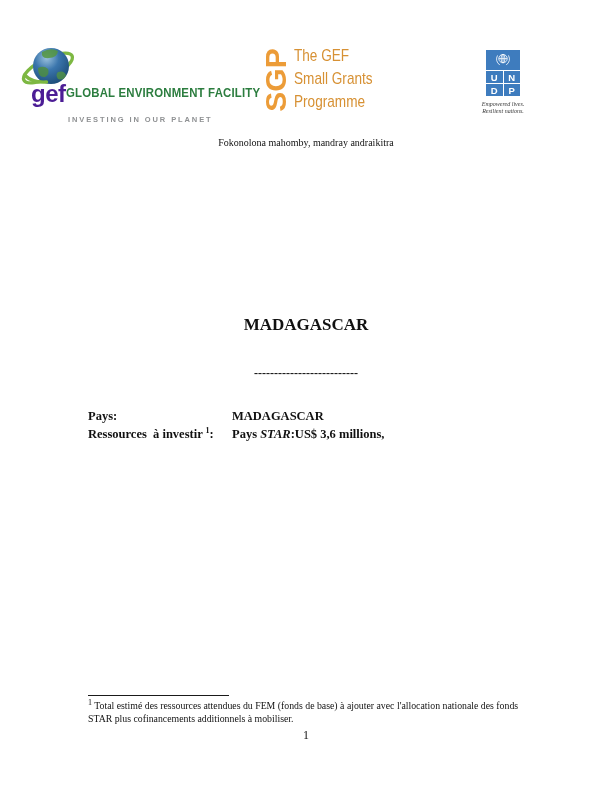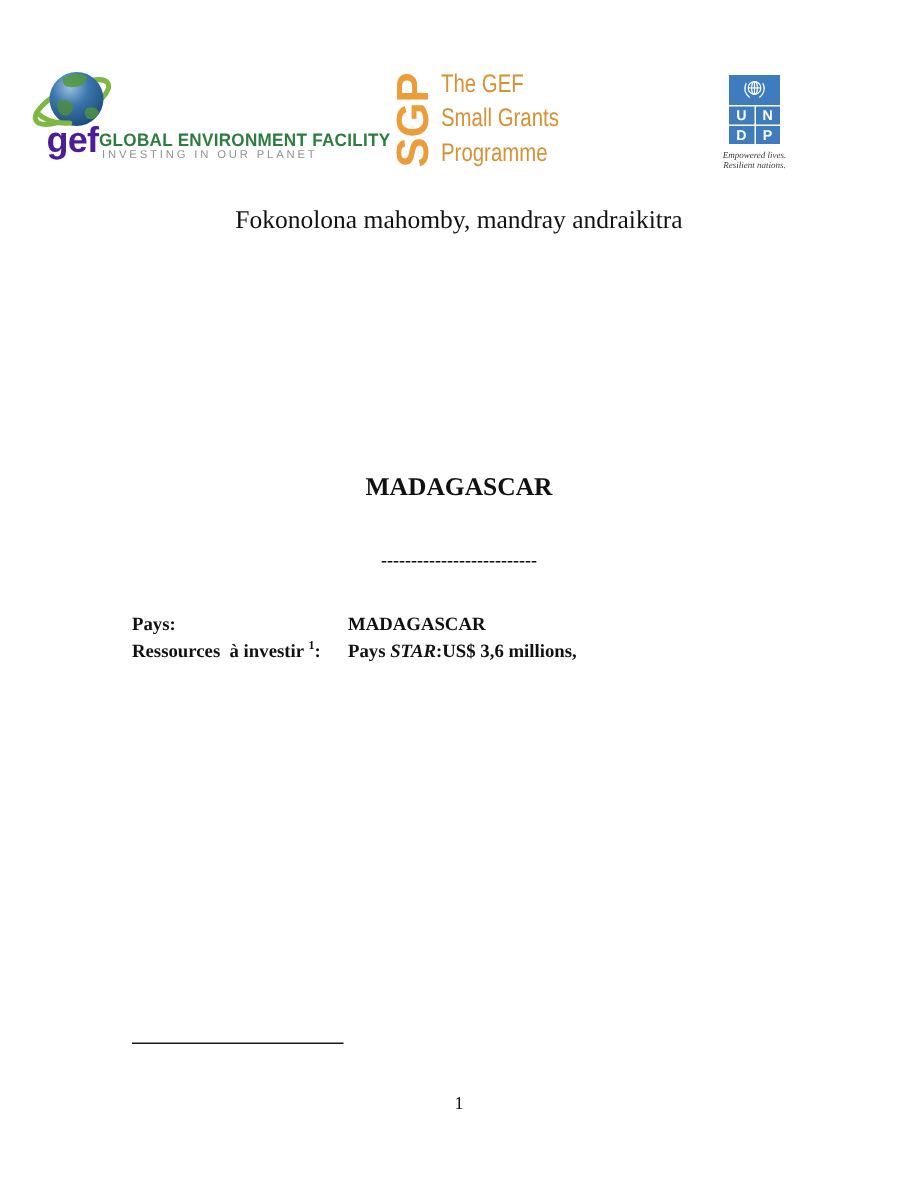--- a/index.html
+++ b/index.html
@@ -17,22 +17,22 @@
     font-family:"Liberation Sans", sans-serif; font-weight:bold;
     font-size:24px; color:#4c1d95; letter-spacing:-0.5px;
   }
   .gef-title {
     position:absolute; left:66px; top:86px;
     font-family:"Liberation Sans", sans-serif; font-weight:bold;
     font-size:12px; color:#2c7d3f; letter-spacing:0.2px; white-space:nowrap;
     transform:scaleX(0.95); transform-origin:left center;
   }
   .gef-tagline {
-    position:absolute; left:68px; top:98px;
-    font-family:"Liberation Sans", sans-serif; font-weight:normal;
+    position:absolute; left:68px; top:115px;
+    font-family:"Liberation Sans", sans-serif; font-weight:bold;
     font-size:7.5px; color:#8f9193; letter-spacing:1.9px; white-space:nowrap;
   }
 
   
   .sgp-vertical {
     position:absolute; left:244px; top:64px; width:64px; height:32px;
     transform:rotate(-90deg); transform-origin:center;
     font-family:"Liberation Sans", sans-serif; font-weight:bold;
     font-size:30px; line-height:32px; color:#ec9c38; text-align:center;
   }
@@ -59,21 +59,21 @@
   }
   .undp-tagline {
     position:absolute; left:462px; top:101px; width:82px;
     font-family:"Liberation Serif", serif; font-style:italic;
     font-size:6px; line-height:7px; color:#3a3a3a; text-align:center;
   }
 
   
   .motto {
     position:absolute; left:0; top:137px; width:612px;
-    text-align:center; font-size:17px;
+    text-align:center; font-size:10px;
   }
   .doc-title {
     position:absolute; left:56px; top:314px; width:500px;
     text-align:center; font-weight:bold; font-size:17px; line-height:22px;
   }
   .title-divider {
     position:absolute; left:0; top:366px; width:612px;
     text-align:center; font-weight:bold; font-size:12px; letter-spacing:0px;
   }
 
@@ -168,16 +168,20 @@
       <span class="info-label">Pays:</span>
       <span class="info-value">MADAGASCAR</span>
     </div>
     <div class="info-row">
       <span class="info-label"><span>Ressources  à investir </span><sup>1</sup><span>:</span></span>
       <span class="info-value"><span>Pays </span><span class="italic">STAR</span><span>:US$ 3,6 millions,</span></span>
     </div>
   </div>
 
   <div class="footnote-rule"></div>
+  <div class="footnote">
+    <sup>1</sup><span> Total estimé des ressources attendues du FEM (fonds de base) à ajouter avec l'allocation nationale des fonds</span>
+    <div>STAR plus cofinancements additionnels à mobiliser.</div>
+  </div>
 
   <div class="page-number">1</div>
 
 </div>
 
 </body></html>

